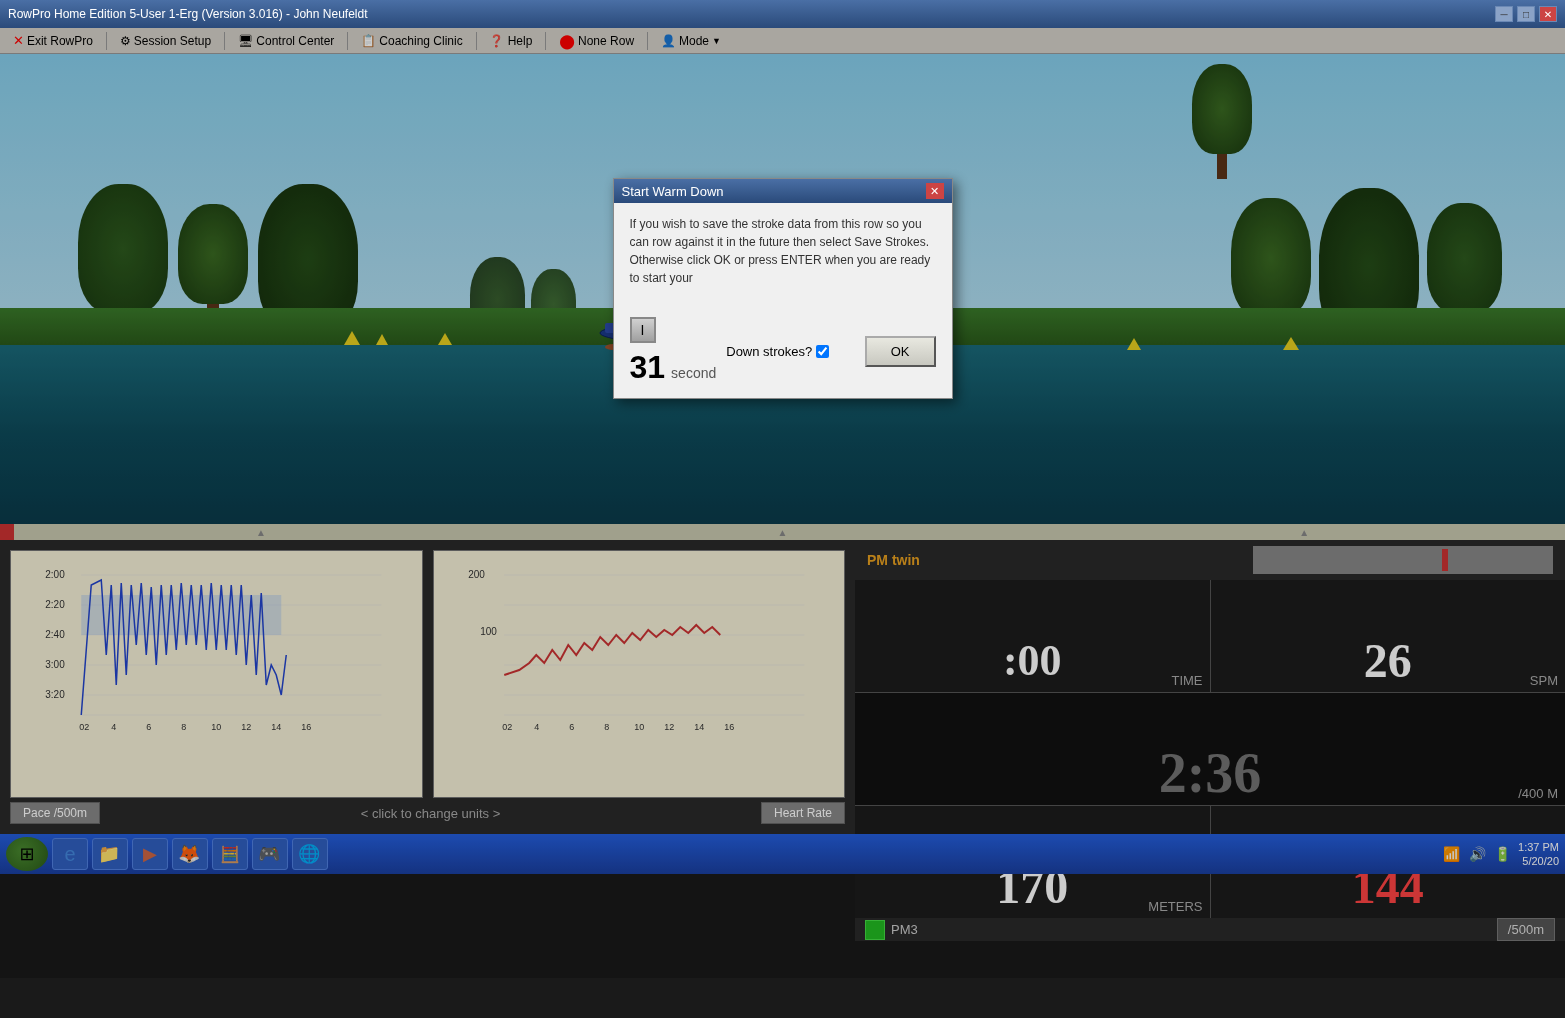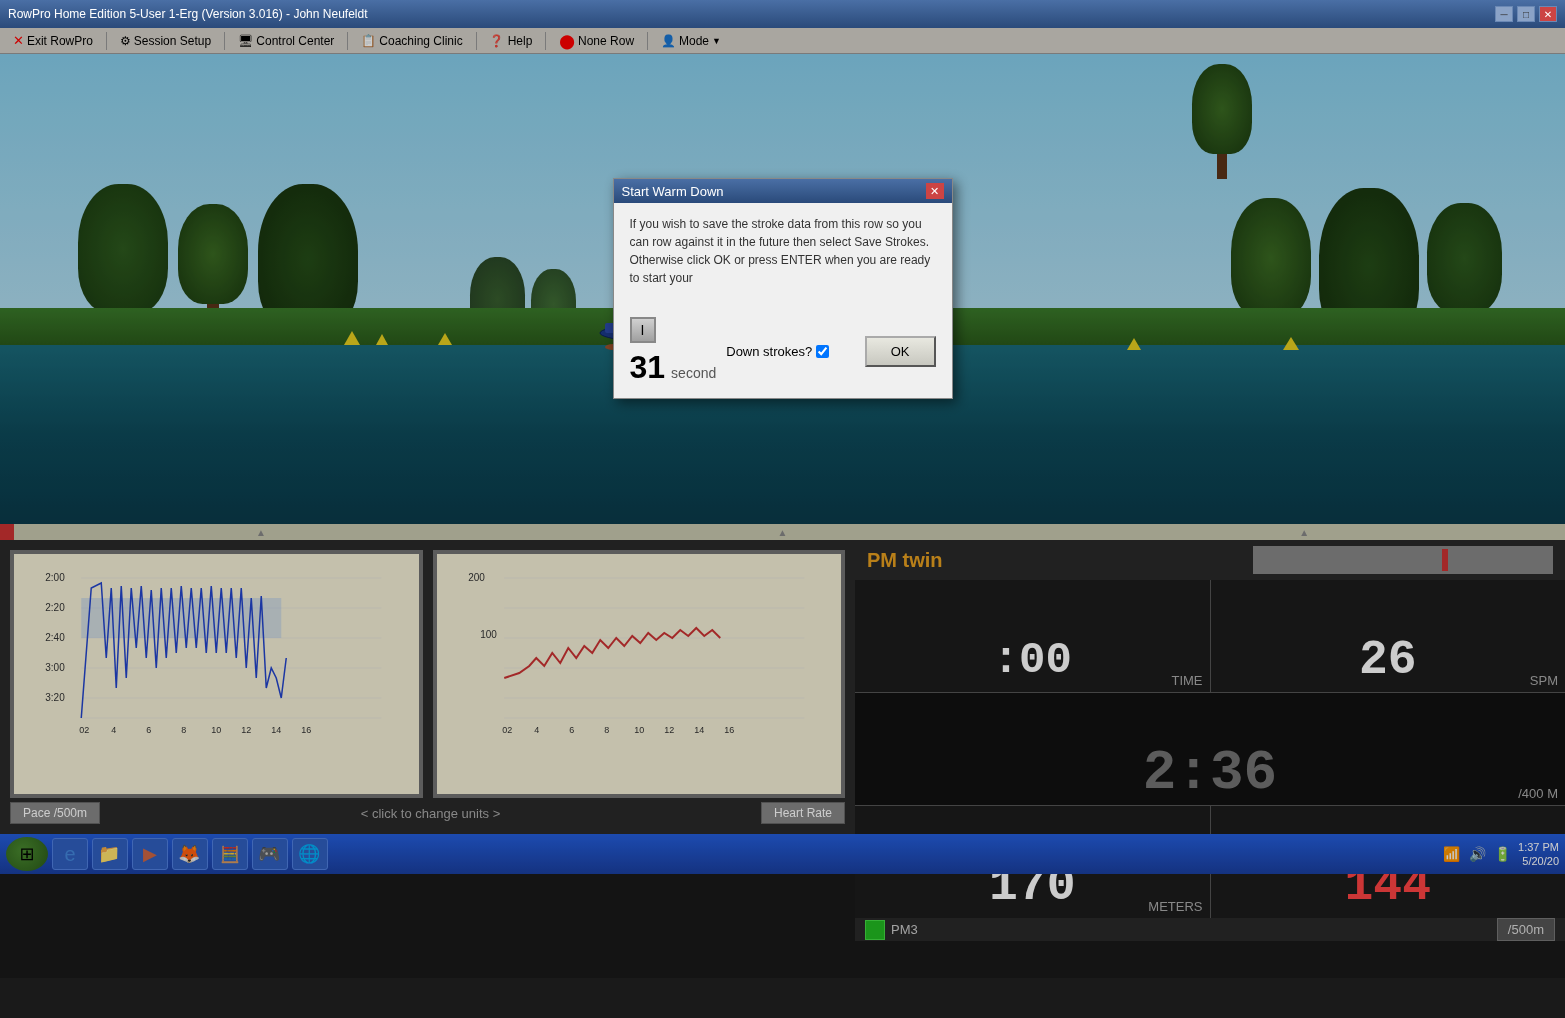--- a/index.html
+++ b/index.html
@@ -109,21 +109,21 @@
       display: flex;
       flex-direction: column;
     }
     .charts-container {
       display: flex;
       gap: 10px;
       flex: 1;
     }
     .chart-box {
       background: #f5f0d8;
-      border: 4px solid #737373;
+      border: 1px solid #737373;
       flex: 1;
       position: relative;
       padding: 4px;
     }
 
     
     .pm-area {
       flex: 1;
       background: #1a1a1a;
       display: flex;
@@ -131,21 +131,21 @@
     }
     .pm-header {
       background: #2a2a2a;
       padding: 6px 12px;
       display: flex;
       align-items: center;
       justify-content: space-between;
     }
     .pm-title {
       color: #e8a020;
-      font-size: 20px;
+      font-size: 14px;
       font-weight: bold;
       text-align: right;
     }
     .pm-indicator-bar {
       background: #888;
       height: 28px;
       display: flex;
       align-items: center;
       justify-content: center;
       position: relative;
@@ -172,21 +172,21 @@
       color: #aaa;
       font-size: 13px;
       position: absolute;
       bottom: 4px;
       right: 7px;
     }
     .pm-cell-value {
       color: white;
       font-size: 48px;
       font-weight: bold;
-      font-family: Liberation Mono, monospace;
+      font-family: Liberation Serif, serif;
       margin-top: 48px;
     }
     .pm-cell-value.large {
       font-size: 56px;
       color: #737373;
     }
     .pm-cell-value.red { color: #ff4444; }
     .pm-cell-value.time { font-size: 44px; }
 
     

